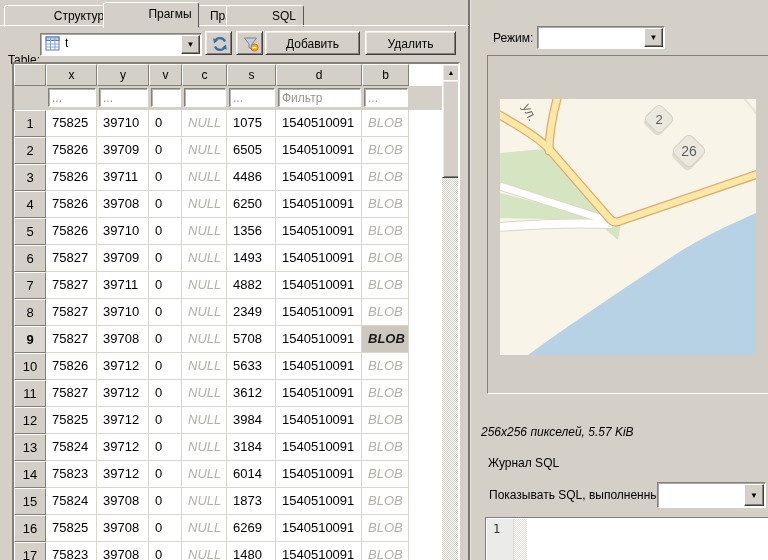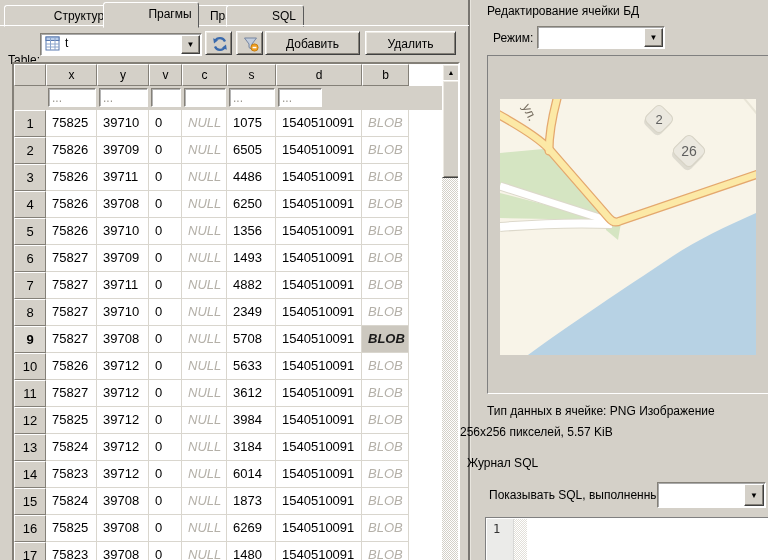--- a/index.html
+++ b/index.html
@@ -134,20 +134,21 @@
       <div class="cell c-d hdrcell">d</div>
       <div class="cell c-b hdrcell">b</div>
     </div>
     <div class="gridrow filtrow">
       <div class="cell c-n"></div>
       <div class="cell c-x"><input placeholder="..." style=""></div>
       <div class="cell c-y"><input placeholder="..." style=""></div>
       <div class="cell c-v"><input placeholder="" style=""></div>
       <div class="cell c-c"><input placeholder="" style=""></div>
       <div class="cell c-s"><input placeholder="..." style=""></div>
+      <div class="cell c-d"><input placeholder="Фильтр" style=""></div>
       <div class="cell c-b"><input placeholder="..." style=""></div>
     </div>
     <div>
         <div class="gridrow bodyrow">
     <div class="cell c-n rowhdr">1</div>
     <div class="cell c-x">75825</div>
     <div class="cell c-y">39710</div>
     <div class="cell c-v">0</div>
     <div class="cell c-c nullval">NULL</div>
     <div class="cell c-s">1075</div>
@@ -317,21 +318,20 @@
       </div>
 
     <div id="vscroll">
       <div class="sb-btn raised" style="top:0;"><span>▲</span></div>
       <div id="sb-thumb" class="raised"></div>
     </div>
   </div>
 
   <div id="splitter"></div>
 
-  <div class="rlabel" style="left:487px;top:4px;">Редактирование ячейки БД</div>
   <div class="rlabel" style="left:493px;top:31px;">Режим:</div>
   <div class="combo" style="left:537px;top:26px;width:126px;height:21px;">
     <span style="position:absolute;left:5px;top:0;line-height:19px;margin-top:44px;">Изображение</span>
     <div class="drop"><span>▼</span></div>
   </div>
 
   <div id="imgframe" class="frame-sunken"></div>
 
   <svg id="mapbox" viewBox="0 0 256 256">
     <rect x="0" y="0" width="256" height="256" fill="#f8f4e8"></rect>
@@ -357,24 +357,23 @@
       <rect x="-11" y="-11" width="22" height="22" rx="5" transform="rotate(45)" stroke="#d6d2c4" fill="#ebe8df"></rect>
       <text x="0" y="5" text-anchor="middle" font-size="13" fill="#5f5f5f" font-family="Liberation Sans, sans-serif">2</text>
     </g>
     <g transform="translate(189,52)">
       <rect x="-11" y="-9" width="25" height="25" rx="5" transform="rotate(45)" fill="rgba(0,0,0,0.10)"></rect>
       <rect x="-12.5" y="-12.5" width="25" height="25" rx="5" transform="rotate(45)" stroke="#d6d2c4" fill="#ebe8df"></rect>
       <text x="0" y="5" text-anchor="middle" font-size="14" fill="#5f5f5f" font-family="Liberation Sans, sans-serif">26</text>
     </g>
   </svg>
 
-  <div class="rlabel" style="left:487px;top:404px;">Тип данных в ячейке: PNG Изображение</div>
-  <div class="rlabel" style="left:460px;top:425px;">256x256 пикселей, 5.57 KiB</div>
-
-  <div class="rlabel" style="left:467px;top:456px;">Журнал SQL</div>
+  <div class="rlabel" style="left:481px;top:425px;font-style:italic;">256x256 пикселей, 5.57 KiB</div>
+
+  <div class="rlabel" style="left:488px;top:456px;">Журнал SQL</div>
   <div class="rlabel" style="left:489px;top:488px;">Показывать SQL, выполненный</div>
   <div class="combo" style="left:657px;top:482px;width:107px;height:24px;">
     <span style="position:absolute;left:5px;top:0;line-height:22px;"></span>
     <div class="drop" style="width:18px;"><span style="line-height:21px;">▼</span></div>
   </div>
 
   <div id="editor" class="frame-sunken">
     <div id="gutter">1</div>
     <div id="foldmargin"></div>
   </div>

